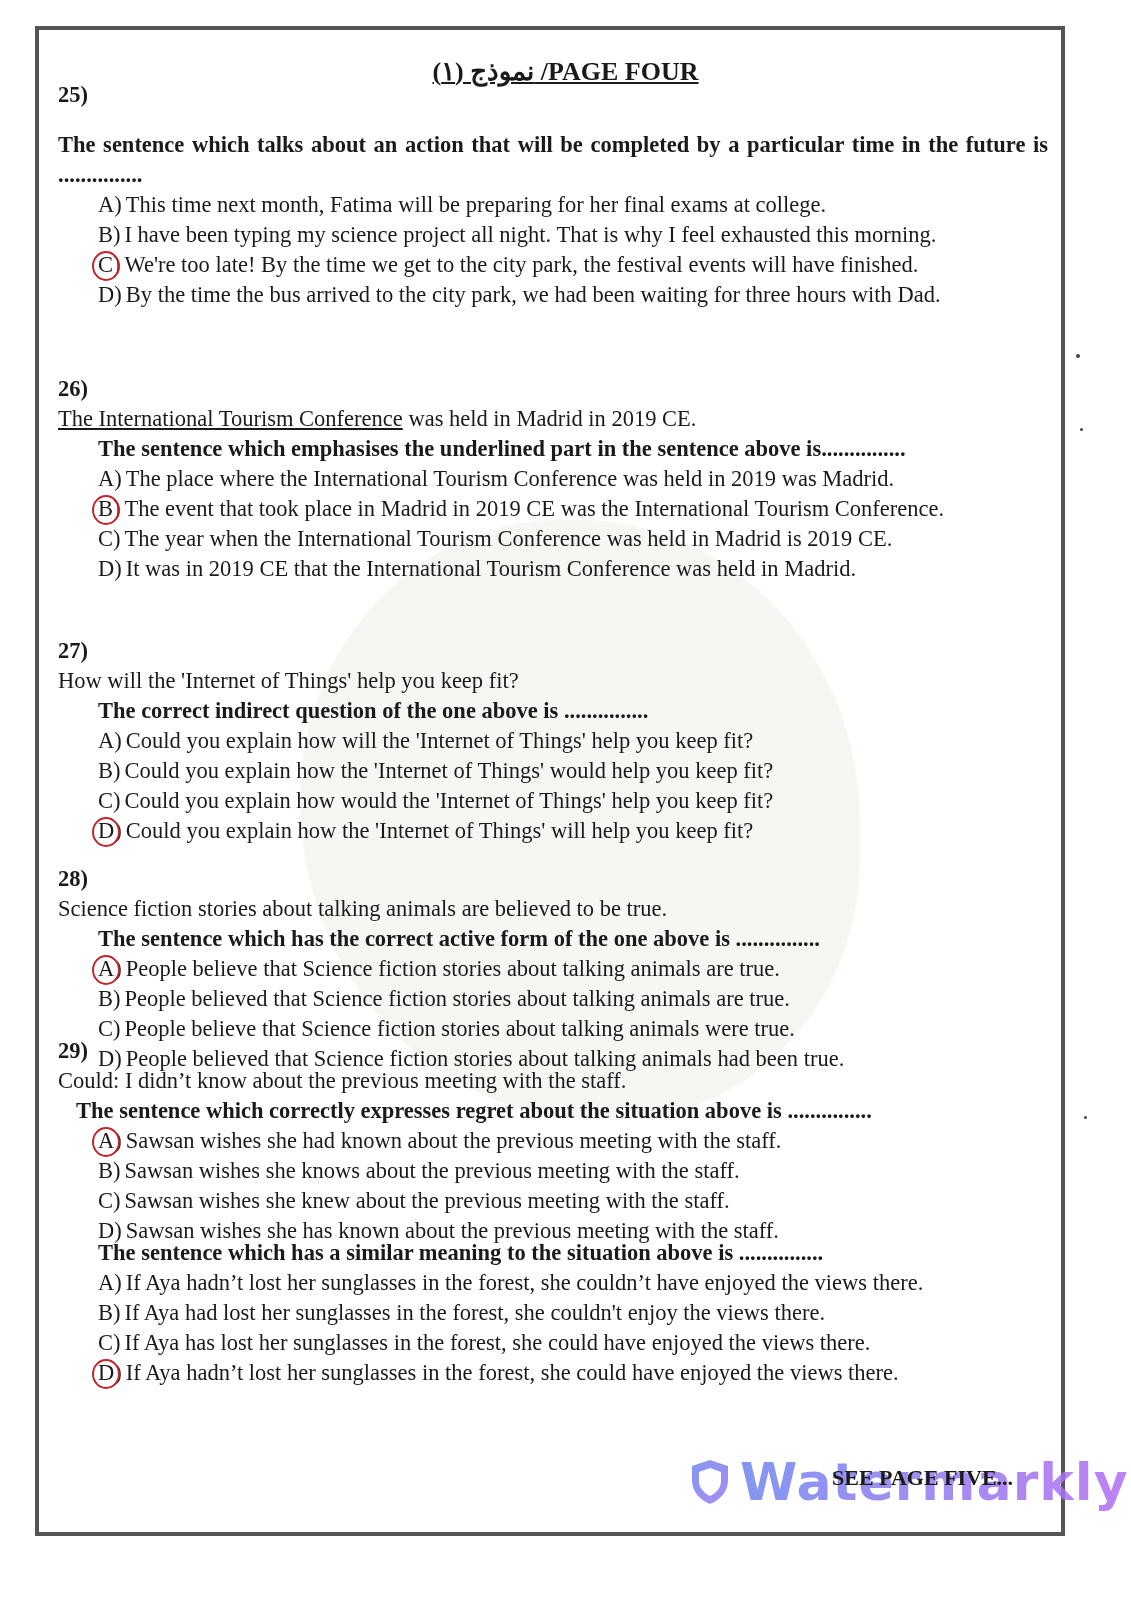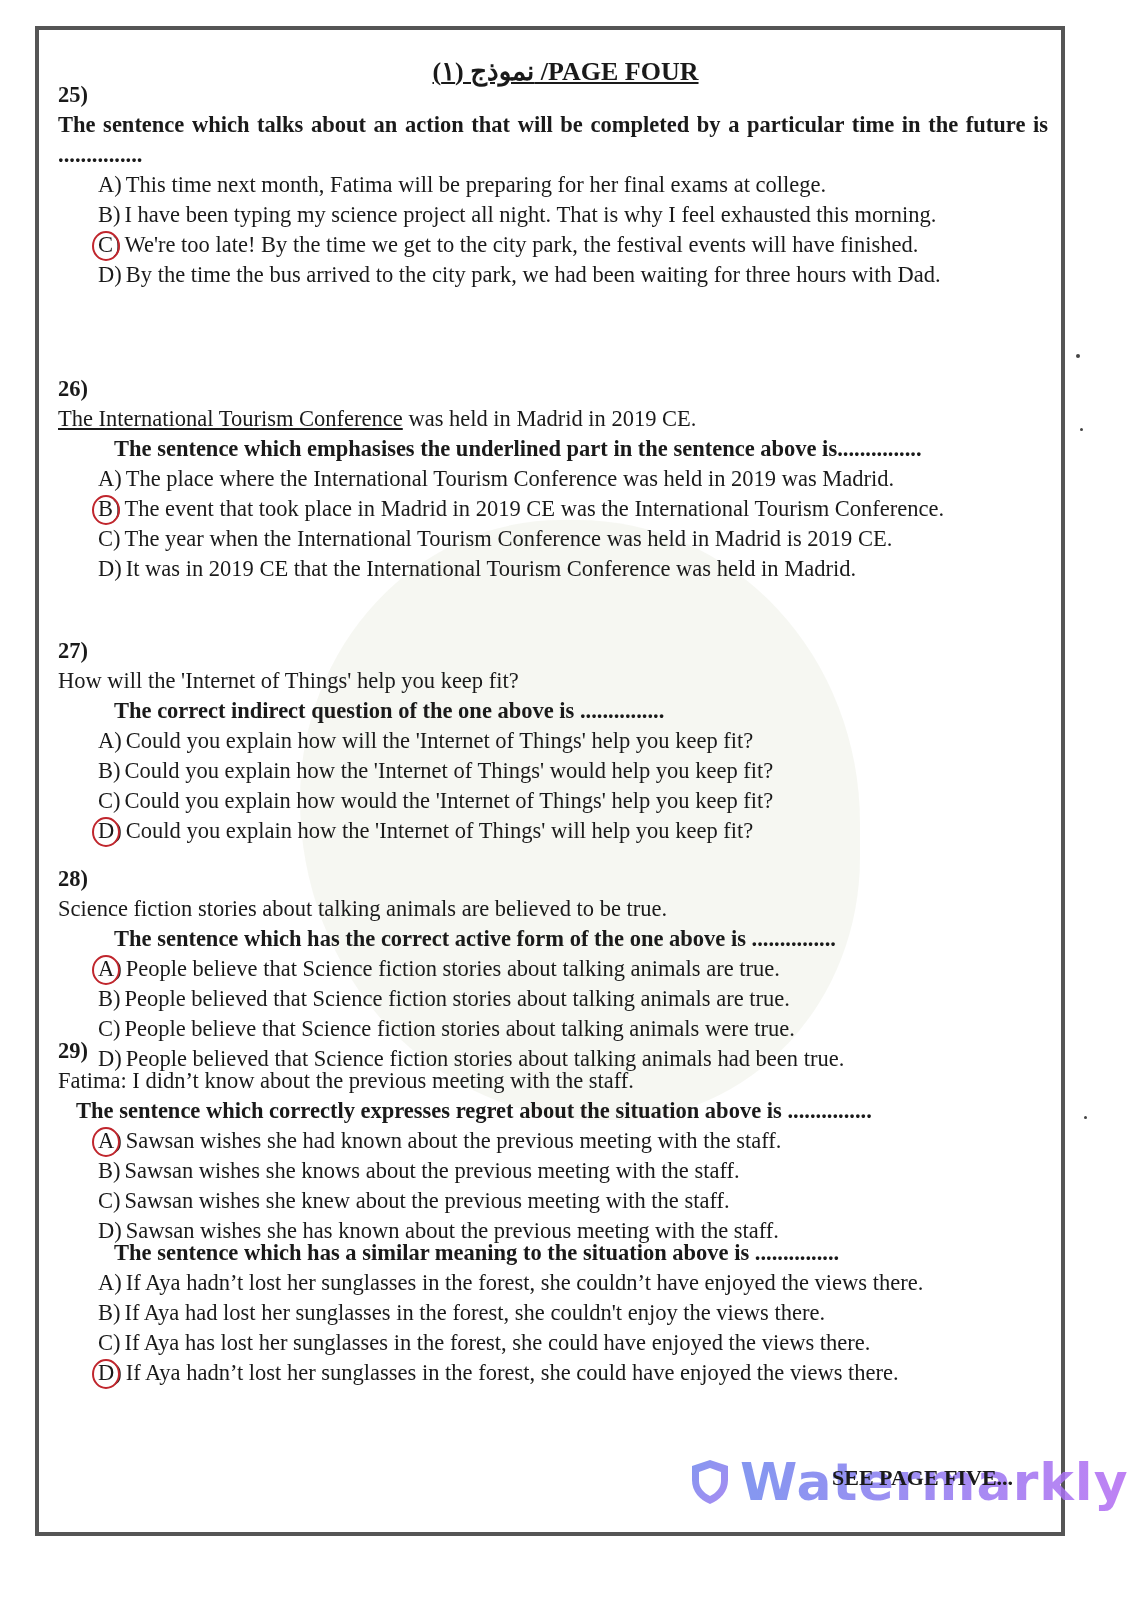--- a/index.html
+++ b/index.html
@@ -16,30 +16,30 @@
     border-radius: 48% 52% 45% 55%; background: #f3f4ee; opacity: 0.75; z-index: 0;
   }
   .page-title {
     position: absolute; top: 40px; left: 0; width: 1131px; text-align: center;
     font-weight: bold; font-size: 26px; text-decoration: underline; z-index: 2; margin-top: 16px;
   }
   .q { position: absolute; left: 58px; width: 990px; z-index: 2; font-size: 22.5px; line-height: 30px; }
   .q .stem { display: flex; flex-direction: column; }
   .q .num { font-weight: bold; white-space: nowrap; margin-right: 6px; }
   .q .stem-text { flex: 1; }
-  .q .prompt { font-weight: bold; margin-left: 56px; text-align: justify; }
+  .q .prompt { font-weight: bold; margin-left: 40px; text-align: justify; }
   .q .opts { margin-left: 40px; }
   .q .opt { display: flex; text-align: justify; }
   .q .opt .letter { white-space: nowrap; margin-right: 4px; position: relative; }
   .q .opt .text { flex: 1; text-align: justify; }
   .circle {
     position: absolute; left: -6px; top: 1px; width: 28px; height: 30px;
     border: 2px solid #c0262d; border-radius: 50%; box-sizing: border-box;
   }
-  .bold { font-weight: bold; }
+  .bold { font-weight: bold; margin-top: 20px; }
   .u { text-decoration: underline; font-weight: normal; }
   .footer-note {
     position: absolute; left: 812px; top: 1465px; font-weight: bold; font-size: 22px; z-index: 3; margin-left: 20px;
   }
   .wm-brand {
     position: absolute; left: 690px; top: 1452px; display: flex; align-items: center; z-index: 2; opacity: 0.85;
   }
   .wm-shield {
     width: 40px; height: 48px; margin-right: 10px;
   }
@@ -156,21 +156,21 @@
     <div class="opt">
         <span class="letter">D)</span>
         <span class="text">People believed that Science fiction stories about talking animals had been true.</span>
       </div>
   </div>
 </div>
 
 <div class="q" style="top:1036px;">
   <div class="stem">
     <span class="num">29)</span>
-    <span class="stem-text">Fatima: I didn’t know about the previous meeting with the staff.</span>
+    <span class="stem-text">Could: I didn’t know about the previous meeting with the staff.</span>
   </div>
   <div class="prompt" style="margin-left:18px;">The sentence which correctly expresses regret about the situation above is ...............</div>
   <div class="opts">
     <div class="opt">
         <span class="letter"><span class="circle"></span><span>A)</span></span>
         <span class="text">Sawsan wishes she had known about the previous meeting with the staff.</span>
       </div>
     <div class="opt">
         <span class="letter">B)</span>
         <span class="text">Sawsan wishes she knows about the previous meeting with the staff.</span>

